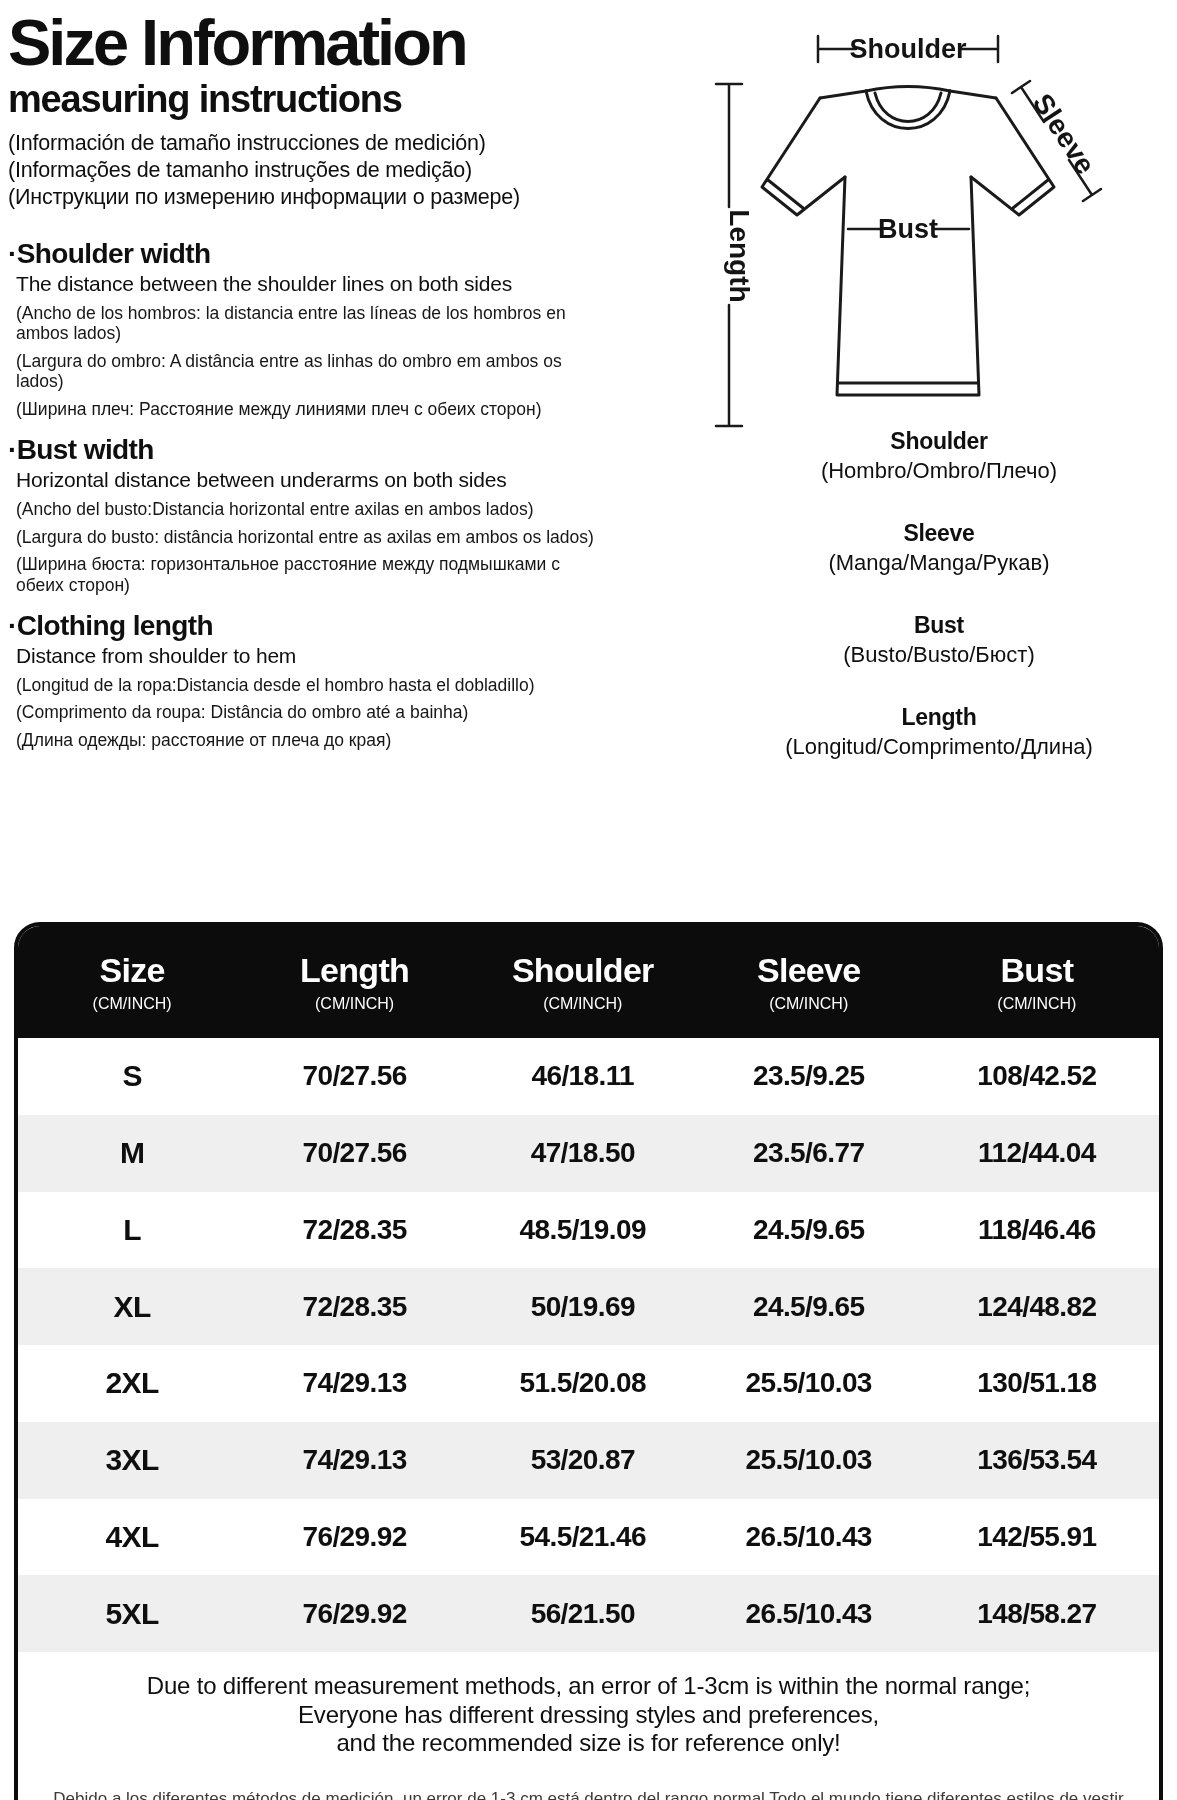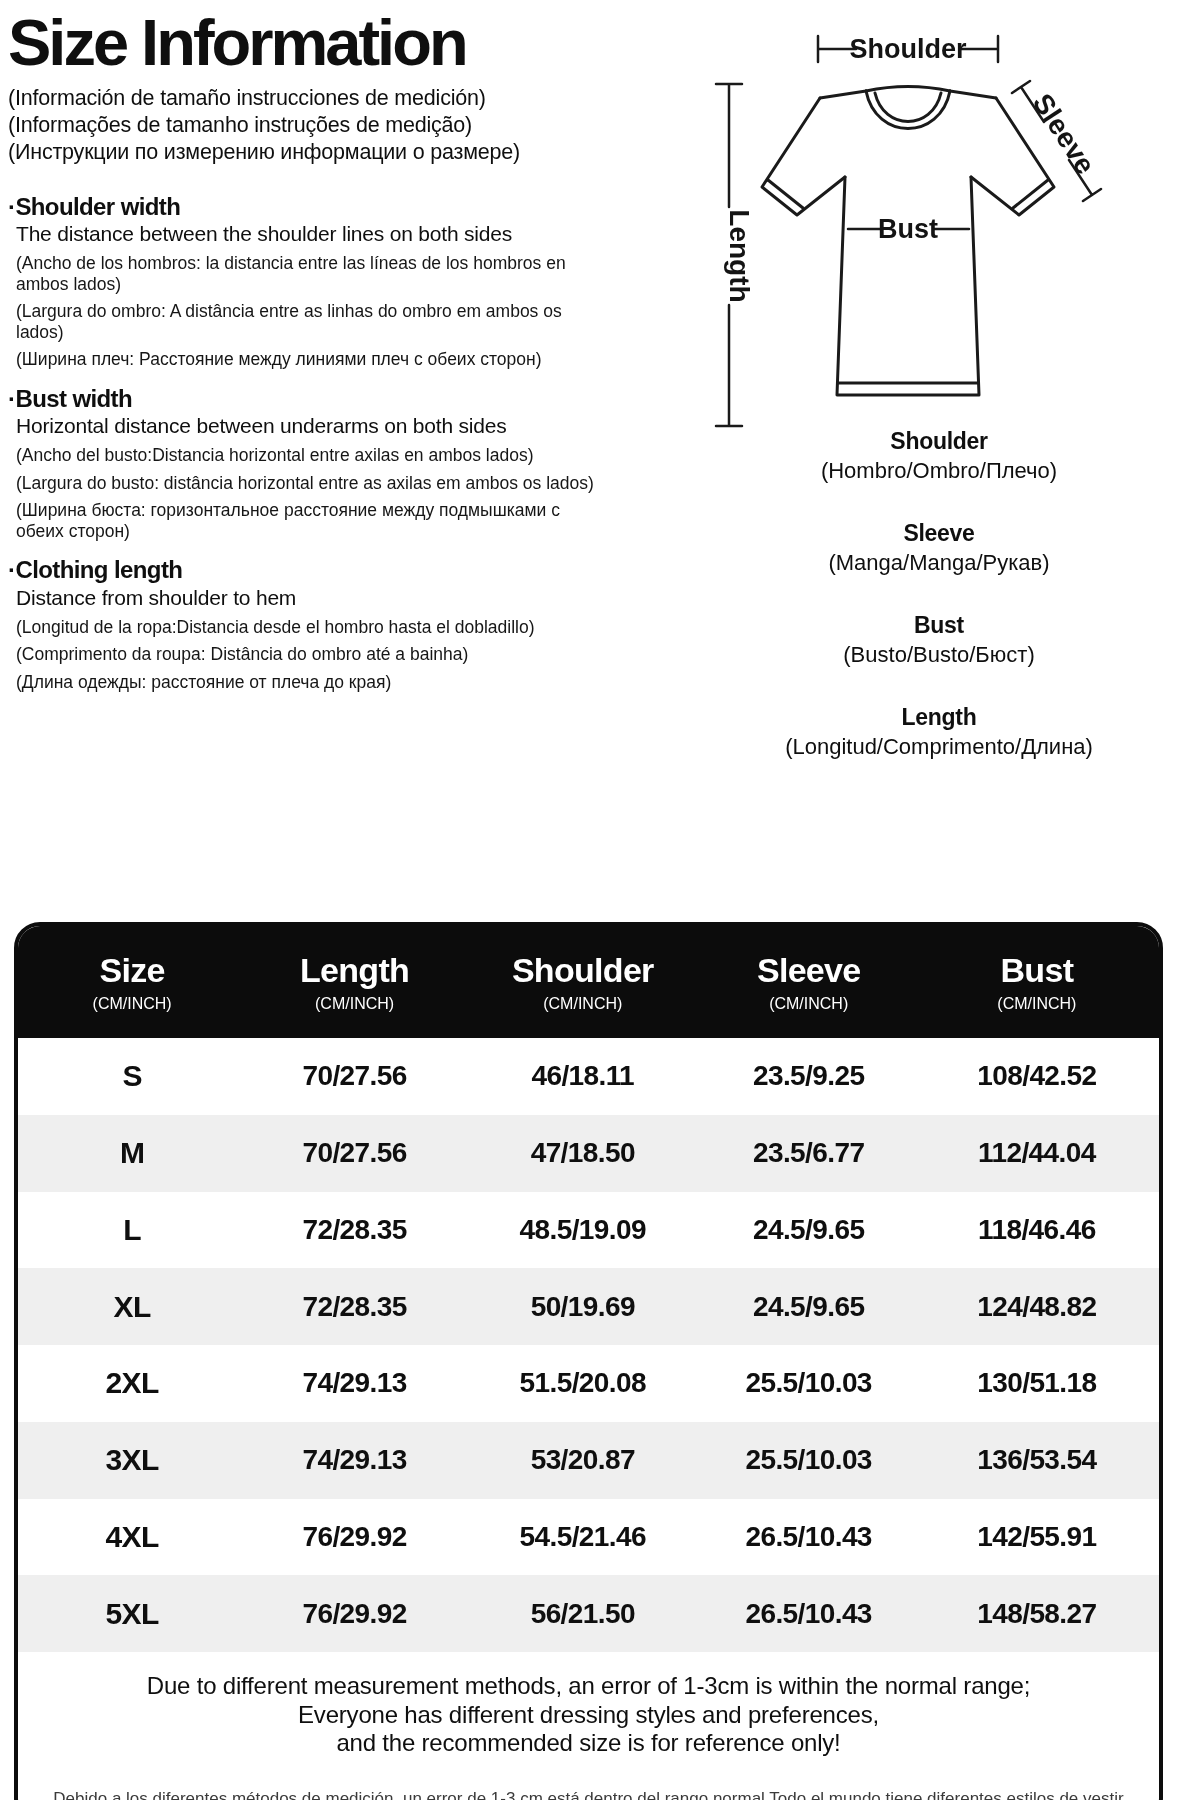--- a/index.html
+++ b/index.html
@@ -6,21 +6,21 @@
   html,body{width:1177px;height:1800px;overflow:hidden;background:#fff;color:#0f0f0f;
     font-family:"Liberation Sans","DejaVu Sans",sans-serif;position:relative}
   
   #left-col{position:absolute;left:8px;top:10px;width:604px}
   .title{font-size:65px;font-weight:900;letter-spacing:-3px;line-height:1.02}
   .subtitle{font-size:38px;font-weight:800;letter-spacing:-1.2px;margin-top:2px}
   .hdr-trans{margin-top:9px}
   .hdr-trans p{font-size:21.5px;line-height:1.25;letter-spacing:-0.2px}
   .sections{margin-top:28px}
   .section{margin-bottom:16px}
-  .section h3{font-size:24px;font-weight:800;letter-spacing:-0.6px;line-height:1.1}
+  .section h3{font-size:28px;font-weight:800;letter-spacing:-0.6px;line-height:1.1}
   .section .desc{font-size:21px;margin:2px 0 2px 8px;letter-spacing:-0.2px;line-height:1.15}
   .section .trans{font-size:17.5px;line-height:1.17;margin:7px 0 0 8px;max-width:578px;color:#161616}
   
   #diagram{position:absolute;left:698px;top:24px}
   #legend{position:absolute;left:700px;top:428px;width:478px;text-align:center}
   .leg-item{margin-bottom:36px}
   .leg-term{font-size:23px;font-weight:800;letter-spacing:-0.3px}
   .leg-trans{font-size:22px;margin-top:3px}
   
   #size-table{position:absolute;left:14px;top:922px;width:1149px;height:902px;
@@ -41,20 +41,21 @@
   #footer p{font-size:24px;font-weight:400;line-height:28.5px;letter-spacing:-0.2px}
   #truncated{position:absolute;left:0;top:1789px;width:100%;text-align:center;
     font-size:17px;color:#3a3a3a}
   svg text{font-family:"Liberation Sans","DejaVu Sans",sans-serif}
 </style>
 </head>
 <body>
 
 <div id="left-col">
   <h1 class="title">Size Information</h1>
+  <h2 class="subtitle">measuring instructions</h2>
   <div class="hdr-trans">
     <p>(Información de tamaño instrucciones de medición)</p>
     <p>(Informações de tamanho instruções de medição)</p>
     <p>(Инструкции по измерению информации о размере)</p>
   </div>
 
   <div class="sections">
 
       <div class="section">
         <h3><span>·</span><span>Shoulder width</span></h3>

